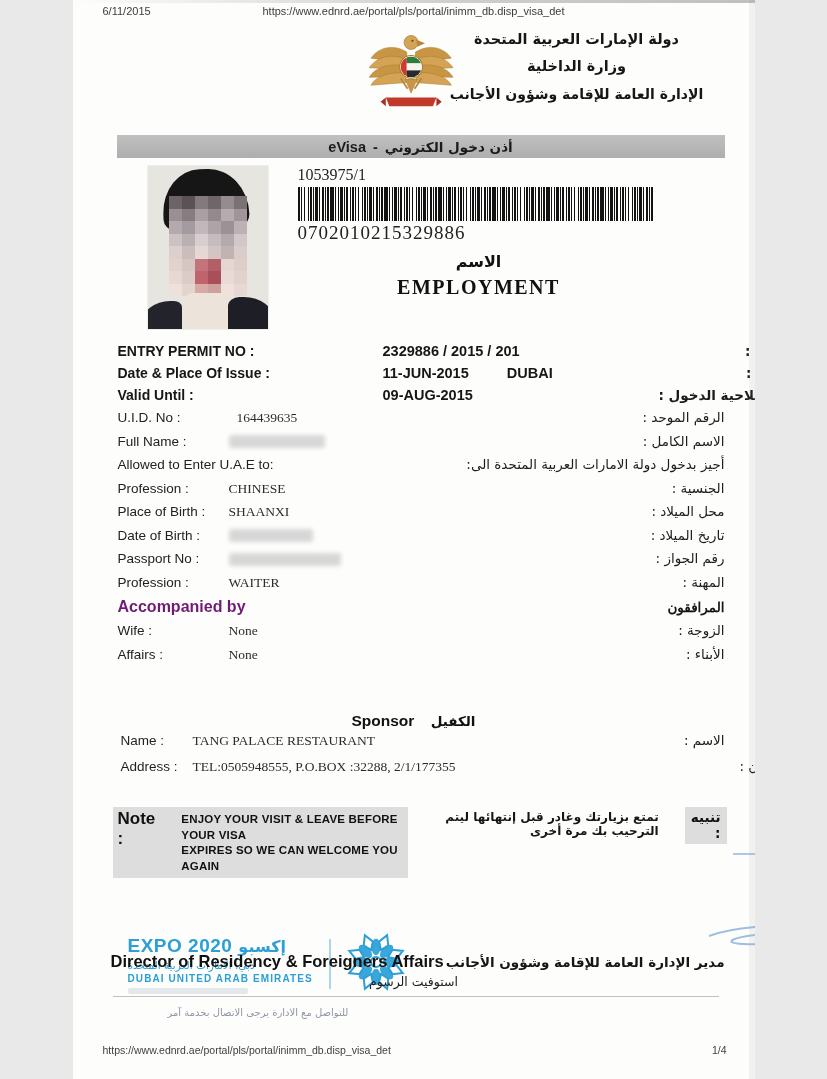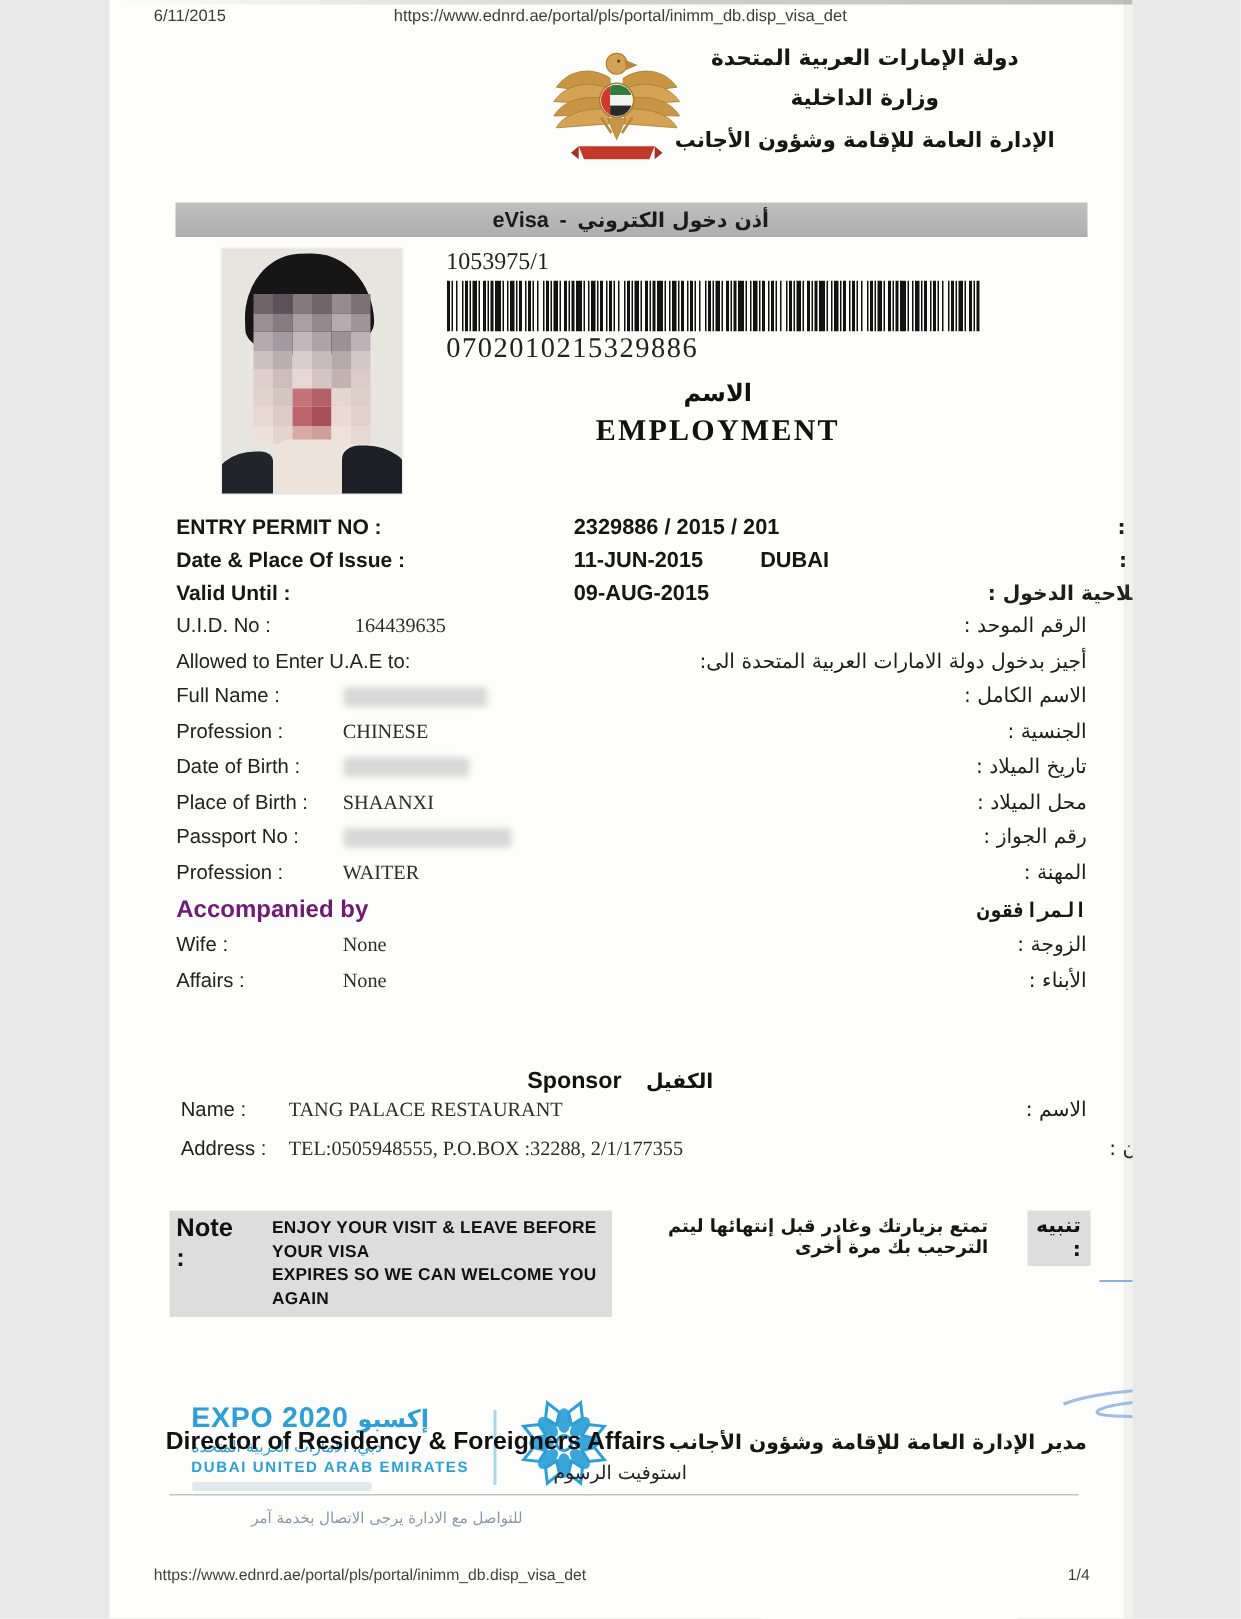--- a/index.html
+++ b/index.html
@@ -72,21 +72,21 @@
   .val2{font-weight:bold;font-size:14.5px;margin-left:38px;}
   .albl{text-align:right;direction:rtl;font-family:"DejaVu Sans",sans-serif;font-size:13.5px;
         white-space:nowrap;color:#1c1c1c;}
   .frow.boldrow .albl{font-weight:bold;}
   .redact{display:inline-block;height:13px;border-radius:3px;background:#d7d7d7;filter:blur(2px);
         vertical-align:middle;margin-left:6px;}
 
   .sec-row{display:flex;justify-content:space-between;align-items:baseline;
         padding:1px 30px 0 45px;min-height:24px;}
   .sec-en{font-weight:bold;font-size:16px;color:#701a75;}
-  .sec-ar{font-family:Liberation Mono, monospace;font-weight:bold;font-size:13.5px;direction:rtl;color:#161616;}
+  .sec-ar{font-family:Liberation Sans, sans-serif;font-weight:bold;font-size:13.5px;direction:rtl;color:#161616;}
 
   
   .sponsor-head{text-align:center;margin-top:43px;font-weight:bold;font-size:15.5px;color:#111;}
   .sponsor-head .ar{font-family:"DejaVu Sans",sans-serif;font-size:13.5px;margin-left:12px;}
   .srow{display:grid;grid-template-columns:72px 1fr 332px;align-items:baseline;min-height:23.5px;
         padding:0 30px 0 48px;font-size:13.5px;margin-top:2px;}
   .srow .val.serif{margin-left:0;}
 
   
   .note-row{display:flex;align-items:flex-start;margin:26px 28px 0 40px;}
@@ -518,47 +518,47 @@
       <span class="albl">تاريخ صلاحية الدخول :</span>
     </div>
 
     <div class="frow">
       <span class="lbl">U.I.D. No :</span>
       <span class="val serif uid">164439635</span>
       <span class="albl">الرقم الموحد :</span>
     </div>
 
     <div class="frow">
+      <span class="lbl">Full Name :</span>
+      <span class="val"><span class="redact" style="width:96px"></span></span>
+      <span class="albl">الاسم الكامل :</span>
+    </div>
+
+    <div class="frow">
       <span class="lbl">Allowed to Enter U.A.E to:</span>
       <span class="val"></span>
       <span class="albl">أجيز بدخول دولة الامارات العربية المتحدة الى:</span>
     </div>
 
     <div class="frow">
-      <span class="lbl">Full Name :</span>
-      <span class="val"><span class="redact" style="width:96px"></span></span>
-      <span class="albl">الاسم الكامل :</span>
-    </div>
-
-    <div class="frow">
       <span class="lbl">Profession :</span>
       <span class="val serif">CHINESE</span>
       <span class="albl">الجنسية :</span>
     </div>
 
     <div class="frow">
+      <span class="lbl">Place of Birth :</span>
+      <span class="val serif">SHAANXI</span>
+      <span class="albl">محل الميلاد :</span>
+    </div>
+
+    <div class="frow">
       <span class="lbl">Date of Birth :</span>
       <span class="val"><span class="redact" style="width:84px"></span></span>
       <span class="albl">تاريخ الميلاد :</span>
-    </div>
-
-    <div class="frow">
-      <span class="lbl">Place of Birth :</span>
-      <span class="val serif">SHAANXI</span>
-      <span class="albl">محل الميلاد :</span>
     </div>
 
     <div class="frow">
       <span class="lbl">Passport No :</span>
       <span class="val"><span class="redact" style="width:112px"></span></span>
       <span class="albl">رقم الجواز :</span>
     </div>
 
     <div class="frow">
       <span class="lbl">Profession :</span>

